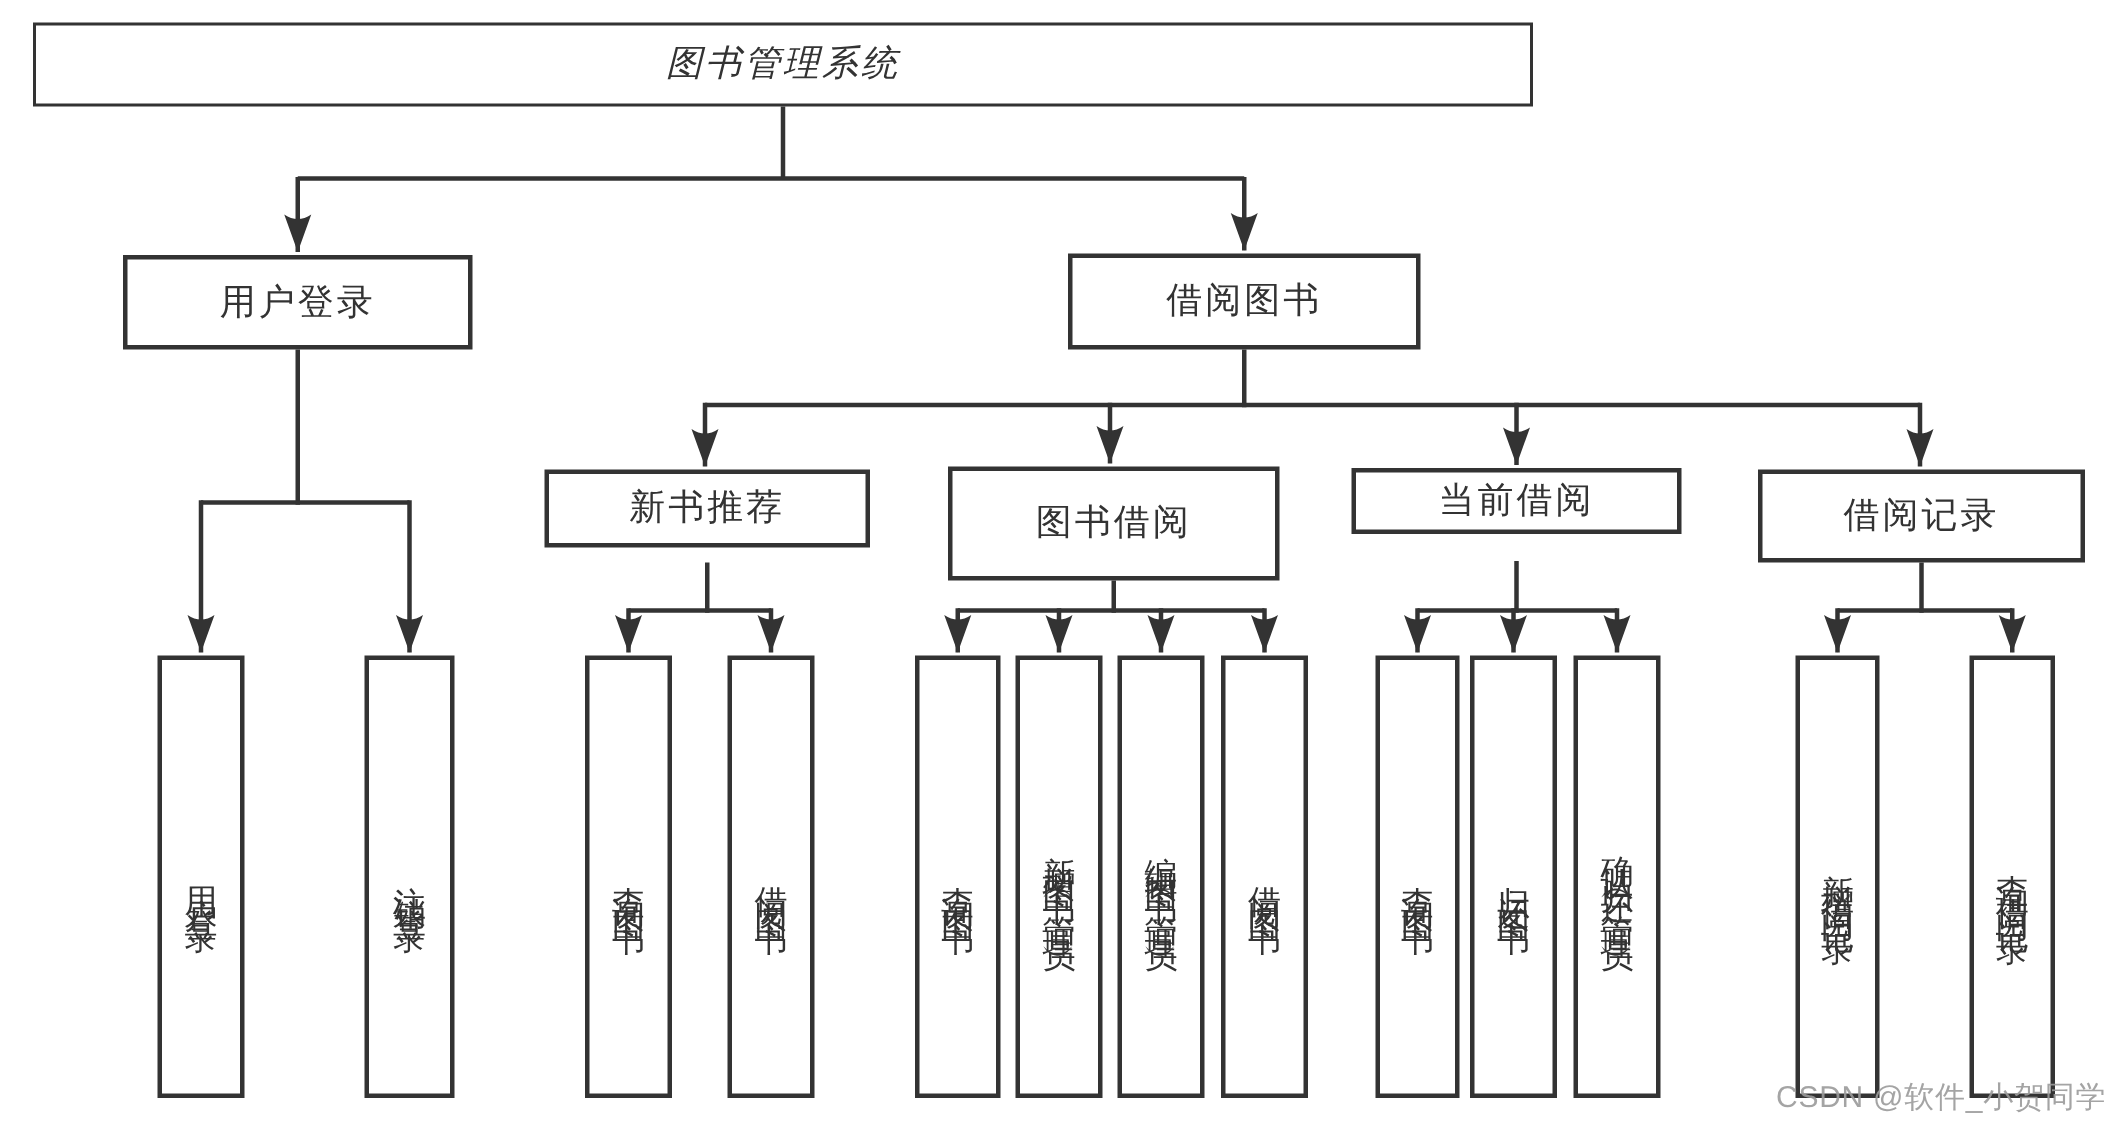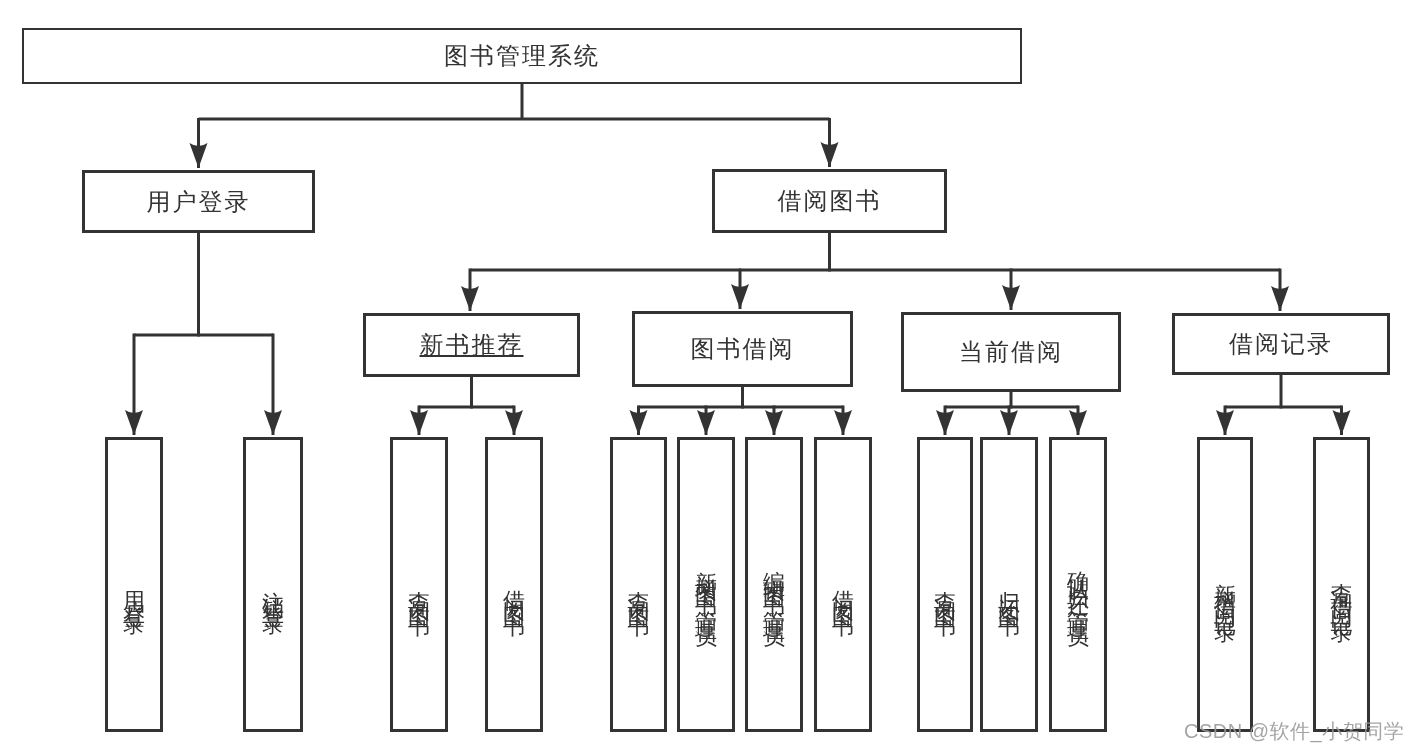--- a/index.html
+++ b/index.html
@@ -118,38 +118,38 @@
       <path d="M1078 405.5 V435" marker-end="url(#ah)"></path>
     </g>
     <g stroke="#333333" stroke-width="3" fill="none">
       <path d="M1281 373 V408.5"></path>
       <path d="M1225 407 H1341.5"></path>
       <path d="M1225 405.5 V435" marker-end="url(#ah)"></path>
       <path d="M1341.5 405.5 V435" marker-end="url(#ah)"></path>
     </g>
   </svg>
 
-  <div class="node root" style="left:22px; top:28px; width:1000px; height:56px;">
+  <div class="node root" style="left:22px; top:15px; width:1000px; height:56px;font-style:italic;">
     <span class="hlabel">图书管理系统</span>
   </div>
 
   <div class="node" style="left:82px; top:170px; width:233px; height:63px;">
     <span class="hlabel">用户登录</span>
   </div>
   <div class="node" style="left:712px; top:169px; width:235px; height:64px;">
     <span class="hlabel">借阅图书</span>
   </div>
 
-  <div class="node" style="left:363px; top:313px; width:217px; height:64px;text-decoration:underline;">
+  <div class="node" style="left:363px; top:313px; width:217px; height:52px;">
     <span class="hlabel">新书推荐</span>
   </div>
   <div class="node" style="left:632px; top:311px; width:221px; height:76px;">
     <span class="hlabel">图书借阅</span>
   </div>
-  <div class="node" style="left:901px; top:312px; width:220px; height:80px;">
+  <div class="node" style="left:901px; top:312px; width:220px; height:44px;">
     <span class="hlabel">当前借阅</span>
   </div>
   <div class="node" style="left:1172px; top:313px; width:218px; height:62px;">
     <span class="hlabel">借阅记录</span>
   </div>
 
   <div class="node leaf" style="left:105px; top:437px; width:58px; height:295px;">
     <span class="vlabel">用户登录</span>
   </div>
   <div class="node leaf" style="left:243px; top:437px; width:60px; height:295px;">

